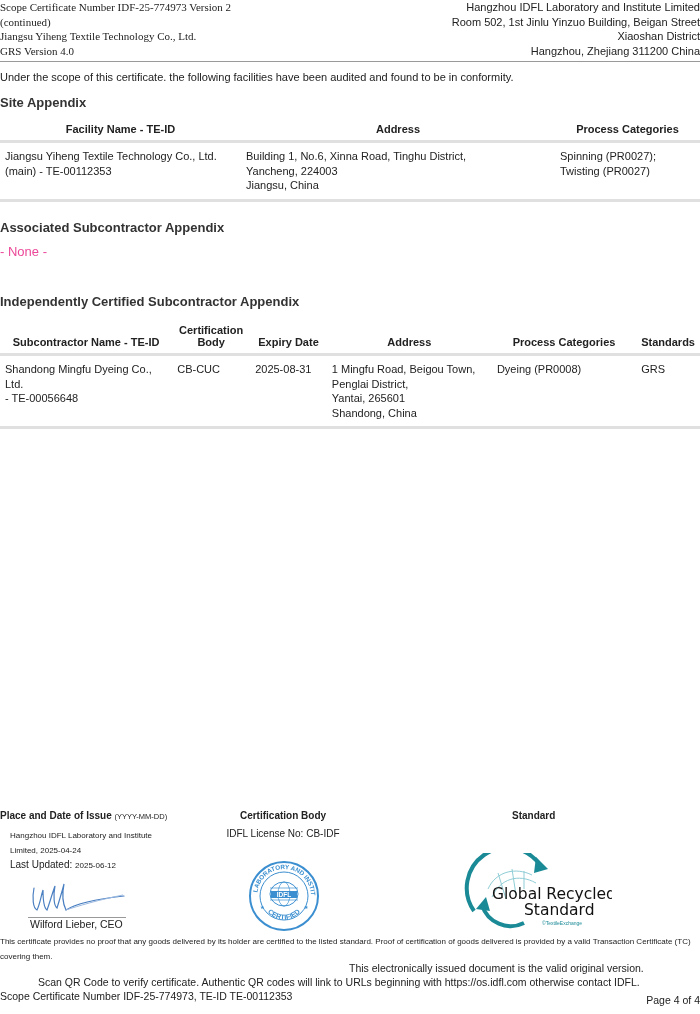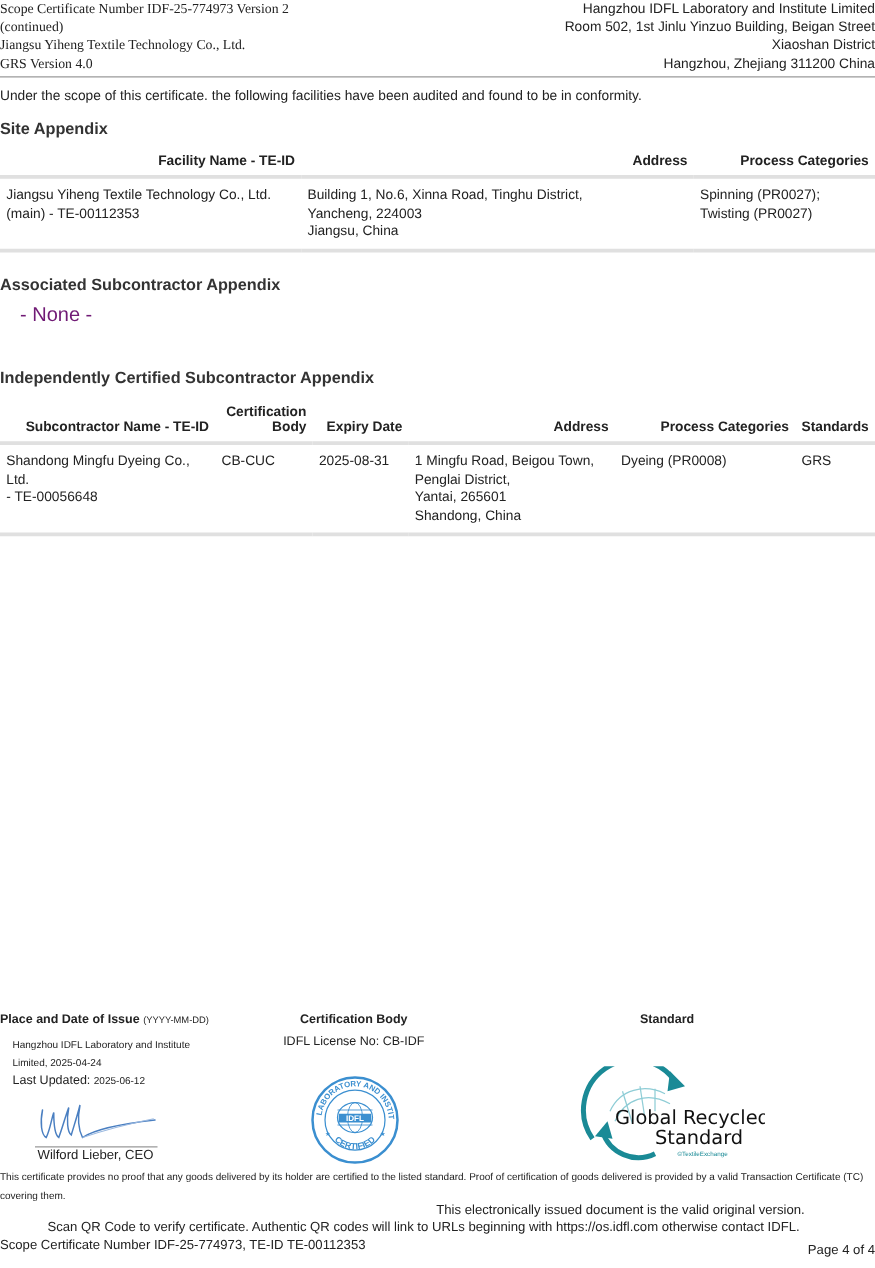--- a/index.html
+++ b/index.html
@@ -5,24 +5,24 @@
   html, body { margin: 0; padding: 0; background: #ffffff; }
   body {
     width: 700px; height: 1014px; position: relative; overflow: hidden;
     font-family: "Liberation Sans", sans-serif; color: #222222;
   }
   .hdr-left { position: absolute; left: 0; top: 0; font-size: 11px; line-height: 14.7px; color: #222; font-family: Liberation Serif, serif; }
   .hdr-right { position: absolute; right: 0; top: 0; font-size: 11px; line-height: 14.7px; color: #222; text-align: right; margin-left: 34px; }
   .hdr-rule { position: absolute; left: 0; right: 0; top: 61px; height: 1px; background: #9a9a9a; }
   .intro { position: absolute; left: 0; top: 71px; font-size: 11px; color: #222; }
   .sec-title { position: absolute; left: 0; font-size: 13px; font-weight: bold; color: #333; }
-  .none-text { position: absolute; left: 0; top: 244px; font-size: 16px; color: #701a75; margin-left: 16px; }
+  .none-text { position: absolute; left: 0; top: 244px; font-size: 13px; color: #ec4899; }
 
   table.tbl { position: absolute; left: 0; border-collapse: collapse; font-size: 11px; color: #222; }
-  table.tbl th { font-weight: bold; text-align: right; vertical-align: bottom; padding: 4px 5px 5px 5px; color: #222; }
+  table.tbl th { font-weight: bold; text-align: center; vertical-align: bottom; padding: 4px 5px 5px 5px; color: #222; }
   table.tbl td { vertical-align: top; padding: 6px 5px 6px 5px; line-height: 14.6px; }
   table.tbl thead tr { border-bottom: 3px solid #e0e0e0; }
   table.tbl tbody tr { border-bottom: 3px solid #e0e0e0; }
   .ml { white-space: pre-line; }
 
   .sig-block { position: absolute; left: 0; top: 810px; width: 190px; }
   .sig-title { font-size: 10px; font-weight: bold; color: #222; }
   .sig-title small { font-size: 7.5px; font-weight: normal; text-align: right; }
   .sig-lines { margin-left: 10px; margin-top: 7px; font-size: 8px; line-height: 15px; color: #222; }
   .sig-updated { margin-left: 10px; font-size: 10px; color: #222; line-height: 13px; }

